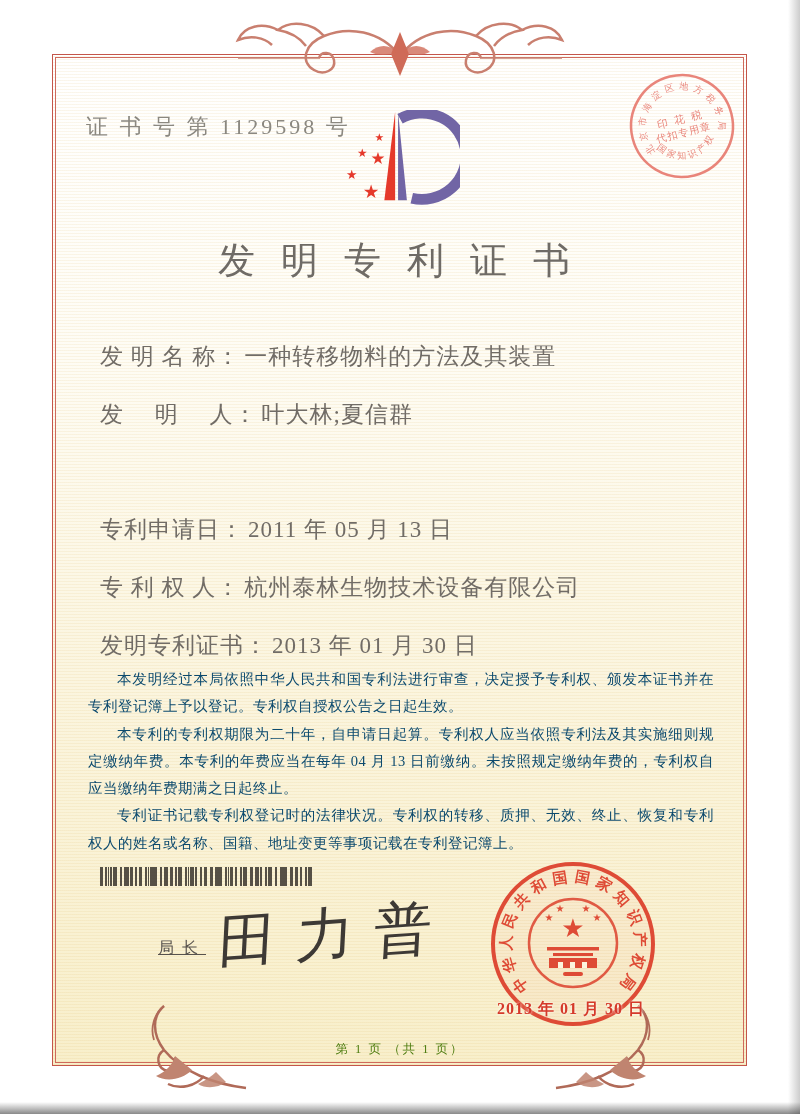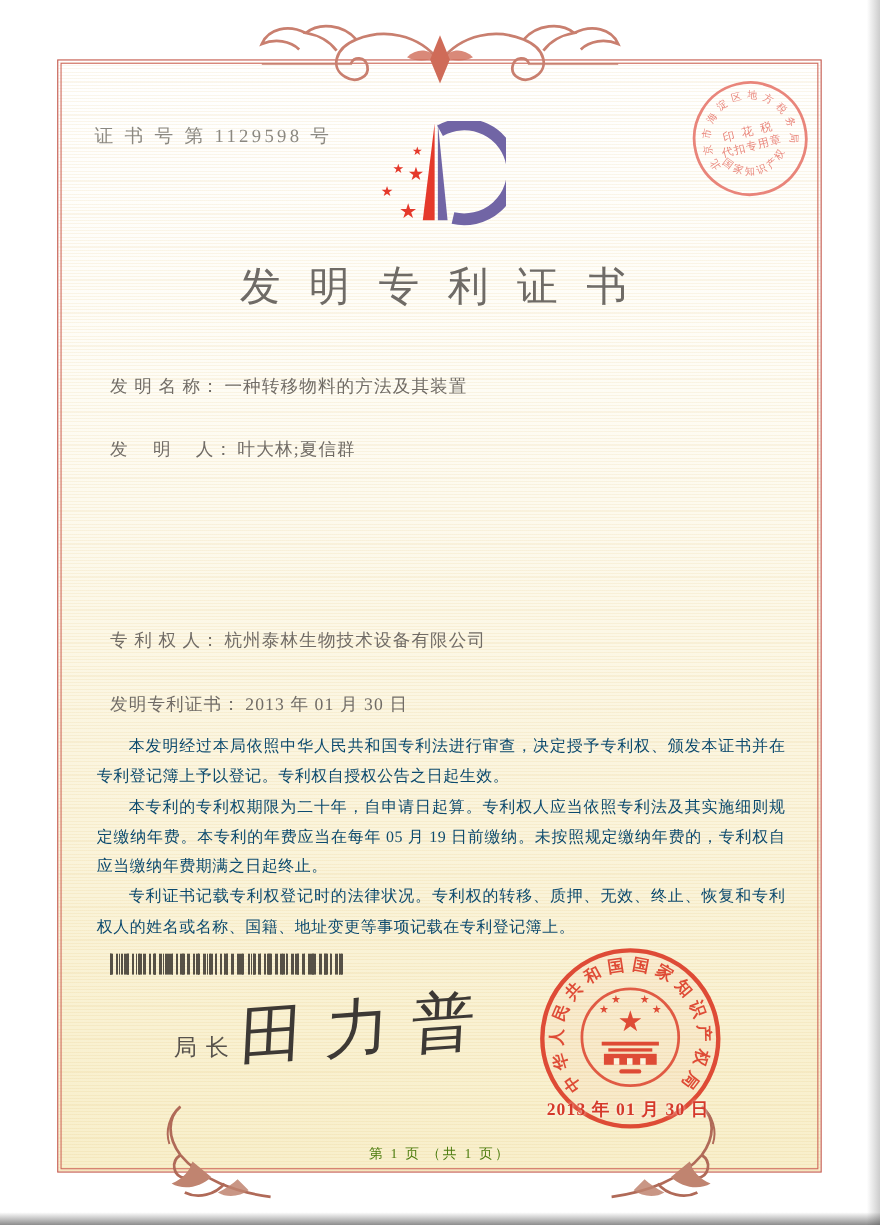--- a/index.html
+++ b/index.html
@@ -10,48 +10,48 @@
   
   .paper { position: absolute; left: 52px; top: 54px; width: 695px; height: 1012px;
     border: 1.5px solid #c4564a;
     background:
       repeating-linear-gradient(0deg, rgba(214,168,72,0.10) 0 1px, rgba(255,255,255,0) 1px 3px),
       linear-gradient(180deg, #ffffff 0%, #fefcf4 30%, #fbf5df 62%, #f8efcb 100%);
   }
   .paper-inner { position: absolute; inset: 2px; border: 1px solid #cf6a5c; }
 
   
-  .cert-no { position: absolute; left: 86px; top: 112px; font-size: 17px;
+  .cert-no { position: absolute; left: 86px; top: 112px; font-size: 22px;
     color: #8b8880; letter-spacing: 3px; }
   .logo { position: absolute; left: 342px; top: 110px; width: 118px; height: 98px; }
   .tax-seal { position: absolute; left: 626px; top: 70px; width: 112px; height: 112px; opacity: .8; }
   .title { position: absolute; left: 0; top: 236px; width: 800px; text-align: center;
     font-size: 37px; color: #6f6b66; letter-spacing: 26px; padding-left: 14px; }
 
   
-  .field-row { position: absolute; left: 100px; width: 620px; font-size: 16px;
+  .field-row { position: absolute; left: 100px; width: 620px; font-size: 23px;
     color: #716c66; letter-spacing: 1px; white-space: nowrap; }
   .field-label { display: inline-block; }
   .field-colon { display: inline-block; margin-right: 4px; }
 
   
   .body-text { position: absolute; left: 88px; top: 666px; width: 626px; }
   .body-text p { font-size: 14.5px; line-height: 1.88; color: #0c4a6e;
     text-indent: 2em; text-align: justify; letter-spacing: .5px; }
 
   
   .barcode { position: absolute; left: 100px; top: 867px; width: 212px; height: 19px; opacity: .85;
     background-image:
       repeating-linear-gradient(90deg, #3a352f 0 2px, transparent 2px 5px),
       repeating-linear-gradient(90deg, #3a352f 0 1px, transparent 1px 8px),
       repeating-linear-gradient(90deg, #3a352f 0 3px, transparent 3px 13px); }
 
   
-  .signer-title { position: absolute; left: 158px; top: 938px; font-size: 21px;
-    color: #57524d; letter-spacing: 8px; }
+  .signer-title { position: absolute; left: 158px; top: 938px; font-size: 16px;
+    color: #57524d; letter-spacing: 8px; text-decoration: underline; }
   .signature { position: absolute; left: 218px; top: 896px; font-size: 58px; color: #3d3935;
     letter-spacing: 20px; transform: rotate(-4deg) skewX(-7deg); white-space: nowrap; }
 
   
   .main-seal { position: absolute; left: 486px; top: 857px; width: 174px; height: 174px; opacity: .9; }
   .seal-date { position: absolute; left: 489px; top: 999px; width: 164px; text-align: center;
     font-size: 16px; font-weight: bold; color: #d5392a; letter-spacing: 1px;
     text-shadow: 0 0 3px rgba(255,255,255,.95); }
 
   
@@ -155,30 +155,33 @@
   </svg>
 
   <div class="title">发明专利证书</div>
 
   <div class="field-row" style="top:341px">
     <span class="field-label">发 明 名 称</span><span class="field-colon">：</span><span>一种转移物料的方法及其装置</span>
   </div>
   <div class="field-row" style="top:399px">
     <span class="field-label">发　  明　  人</span><span class="field-colon">：</span><span>叶大林;夏信群</span>
   </div>
+  <div class="field-row" style="top:514px">
+    <span class="field-label">专利申请日</span><span class="field-colon">：</span><span>2011 年 05 月 13 日</span>
+  </div>
   <div class="field-row" style="top:572px">
     <span class="field-label">专 利 权 人</span><span class="field-colon">：</span><span>杭州泰林生物技术设备有限公司</span>
   </div>
   <div class="field-row" style="top:630px">
     <span class="field-label">发明专利证书</span><span class="field-colon">：</span><span>2013 年 01 月 30 日</span>
   </div>
 
   <div class="body-text">
     <p>本发明经过本局依照中华人民共和国专利法进行审查，决定授予专利权、颁发本证书并在专利登记簿上予以登记。专利权自授权公告之日起生效。</p>
-    <p>本专利的专利权期限为二十年，自申请日起算。专利权人应当依照专利法及其实施细则规定缴纳年费。本专利的年费应当在每年 05 月 19 日前缴纳。未按照规定缴纳年费的，专利权自应当缴纳年费期满之日起终止。</p>
+    <p>本专利的专利权期限为二十年，自申请日起算。专利权人应当依照专利法及其实施细则规定缴纳年费。本专利的年费应当在每年 04 月 13 日前缴纳。未按照规定缴纳年费的，专利权自应当缴纳年费期满之日起终止。</p>
     <p>专利证书记载专利权登记时的法律状况。专利权的转移、质押、无效、终止、恢复和专利权人的姓名或名称、国籍、地址变更等事项记载在专利登记簿上。</p>
   </div>
 
   <div class="barcode"></div>
 
   <div class="signer-title">局长</div>
   <div class="signature">田力普</div>
 
   <svg class="main-seal" viewBox="0 0 174 174">
     <defs>

